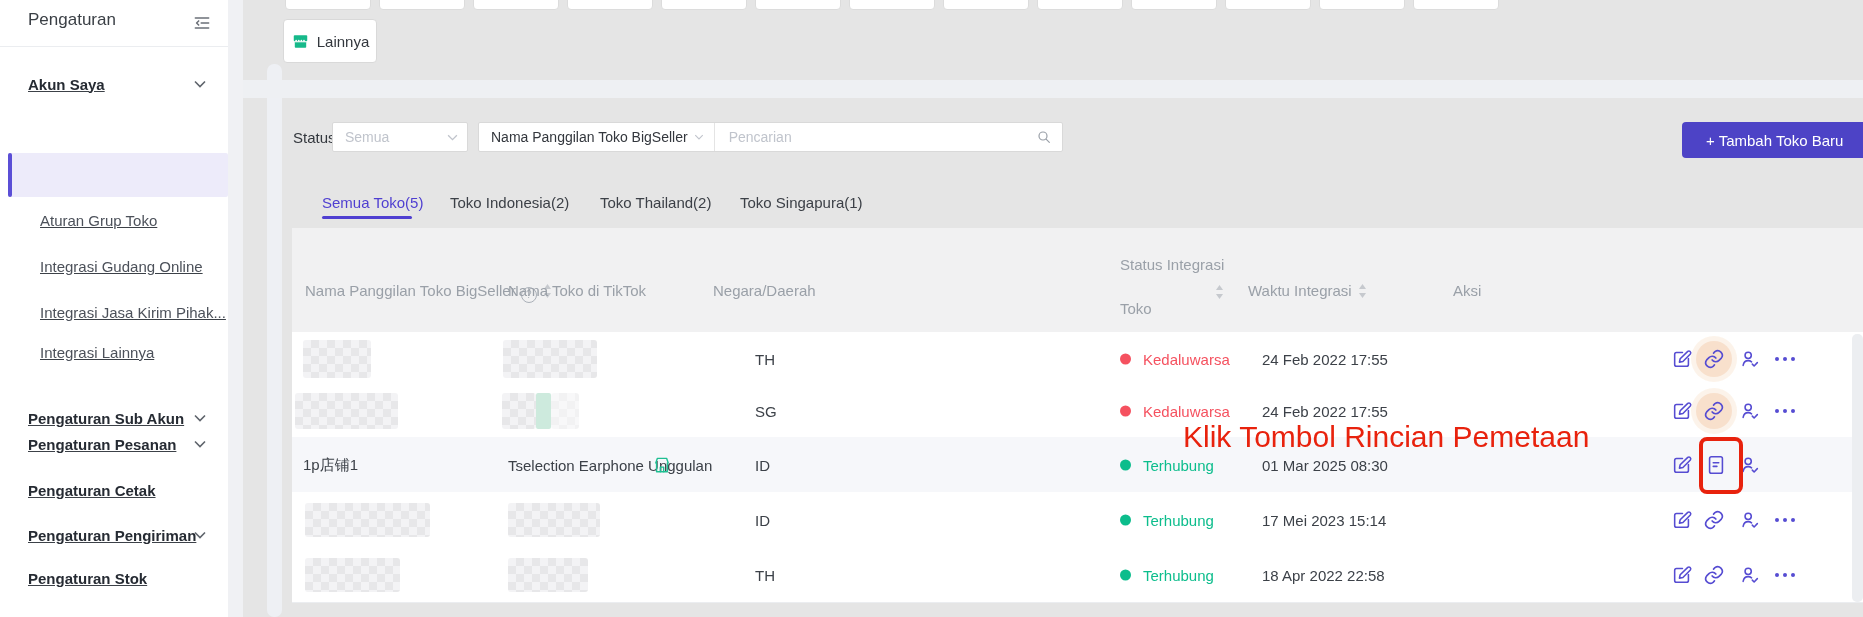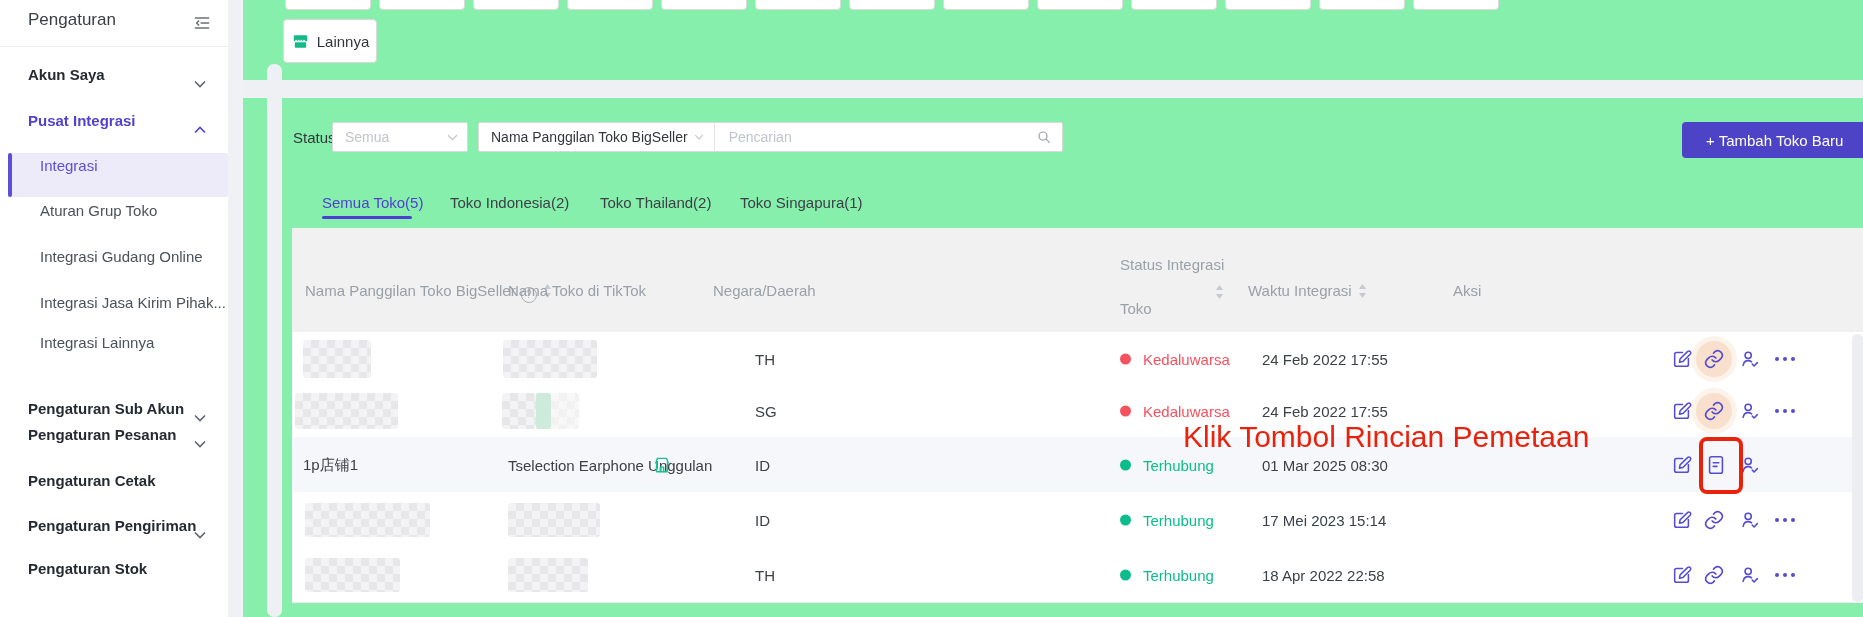--- a/index.html
+++ b/index.html
@@ -1,23 +1,23 @@
 <!DOCTYPE html>
 <html><head>
 <meta charset="utf-8">
 <style>
   html,body{margin:0;padding:0;background:#fff;}
-  .canvas{position:relative;width:1863px;height:617px;overflow:hidden;background:#86efac;
+  .canvas{position:relative;width:1863px;height:617px;overflow:hidden;background:#e5e5e5;
           font-family:"Liberation Sans",sans-serif;color:#3c4148;}
   .abs{position:absolute;}
   
   .sidebar{position:absolute;left:0;top:0;width:228px;height:617px;background:#fff;}
   .sb-title{position:absolute;left:28px;top:10px;font-size:17px;color:#3a3f45;}
   .sb-divider{position:absolute;left:0;top:46px;width:228px;height:1px;background:#ebedf0;}
-  .sb-item{position:absolute;left:0;width:228px;height:36px;display:flex;align-items:flex-start;cursor:pointer;}
+  .sb-item{position:absolute;left:0;width:228px;height:36px;display:flex;align-items:center;cursor:pointer;text-decoration:underline;}
   .sb-group{font-weight:bold;font-size:15px;color:#262b33;padding-left:28px;}
   .sb-sub{font-size:15px;color:#4c515a;padding-left:40px;}
   .sb-group.purple{color:#5243cf;}
   .sb-chev{position:absolute;right:22px;top:50%;transform:translateY(-50%);}
   .sb-active-bg{position:absolute;left:8px;top:153px;width:220px;height:44px;background:#edebfa;border-radius:2px;}
   .sb-active-bar{position:absolute;left:8px;top:153px;width:4px;height:44px;background:#5b4fd6;border-radius:2px;}
   .sb-sub.active{color:#5b4fd6;}
   .gutter{position:absolute;left:228px;top:0;width:15px;height:617px;background:#f0f1f4;}
   .inner-scroll{position:absolute;left:267px;top:64px;width:15px;height:553px;background:#eef0f4;border-radius:7px;}
   
@@ -92,31 +92,20 @@
     <div class="sb-active-bar"></div>
 
     <div class="sb-item" style="top:66px">
       <span class="sb-group">Akun Saya</span>
       <span class="sb-chev">
           <svg width="12" height="8" viewBox="0 0 12 8" fill="none" stroke="#5f646c" stroke-width="1.6">
             <path d="M1 1.5 6 6.5 11 1.5"></path>
           </svg>
         </span>
     </div>
-    <div class="sb-item" style="top:112px">
-      <span class="sb-group purple">Pusat Integrasi</span>
-      <span class="sb-chev">
-          <svg width="12" height="8" viewBox="0 0 12 8" fill="none" stroke="#5243cf" stroke-width="1.6">
-            <path d="M1 6.5 6 1.5 11 6.5"></path>
-          </svg>
-        </span>
-    </div>
-    <div class="sb-item" style="top:157px">
-      <span class="sb-sub active">Integrasi</span>
-    </div>
     <div class="sb-item" style="top:202px">
       <span class="sb-sub">Aturan Grup Toko</span>
     </div>
     <div class="sb-item" style="top:248px">
       <span class="sb-sub">Integrasi Gudang Online</span>
     </div>
     <div class="sb-item" style="top:294px">
       <span class="sb-sub">Integrasi Jasa Kirim Pihak...</span>
     </div>
     <div class="sb-item" style="top:334px">

